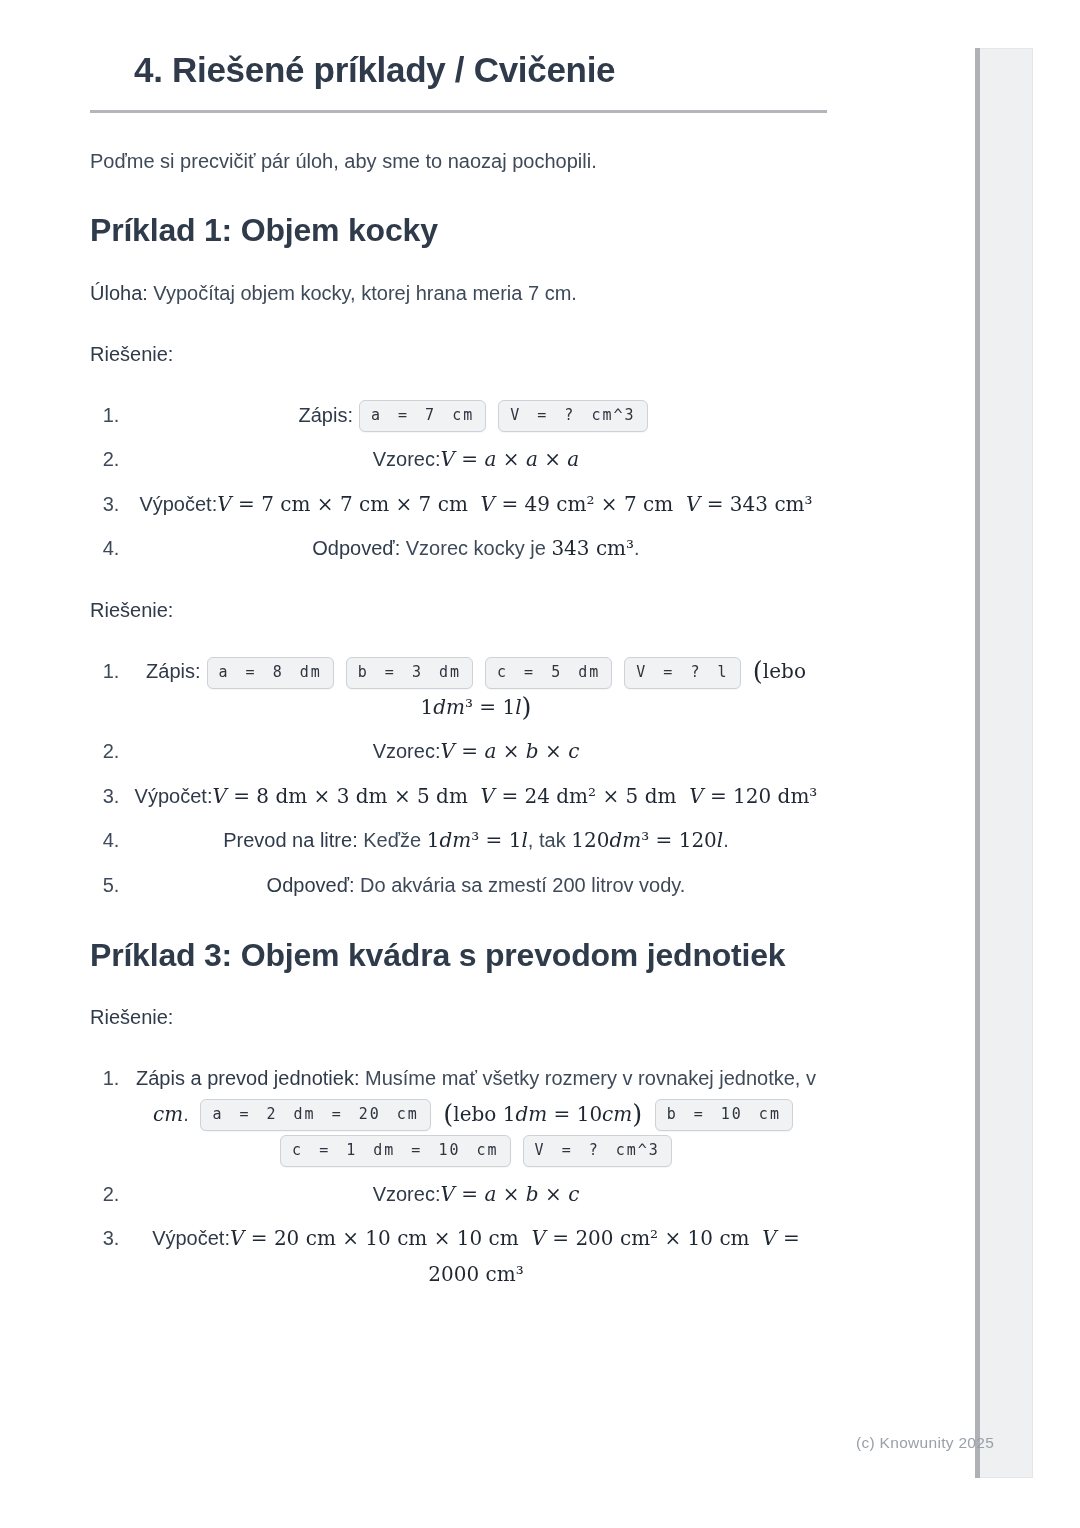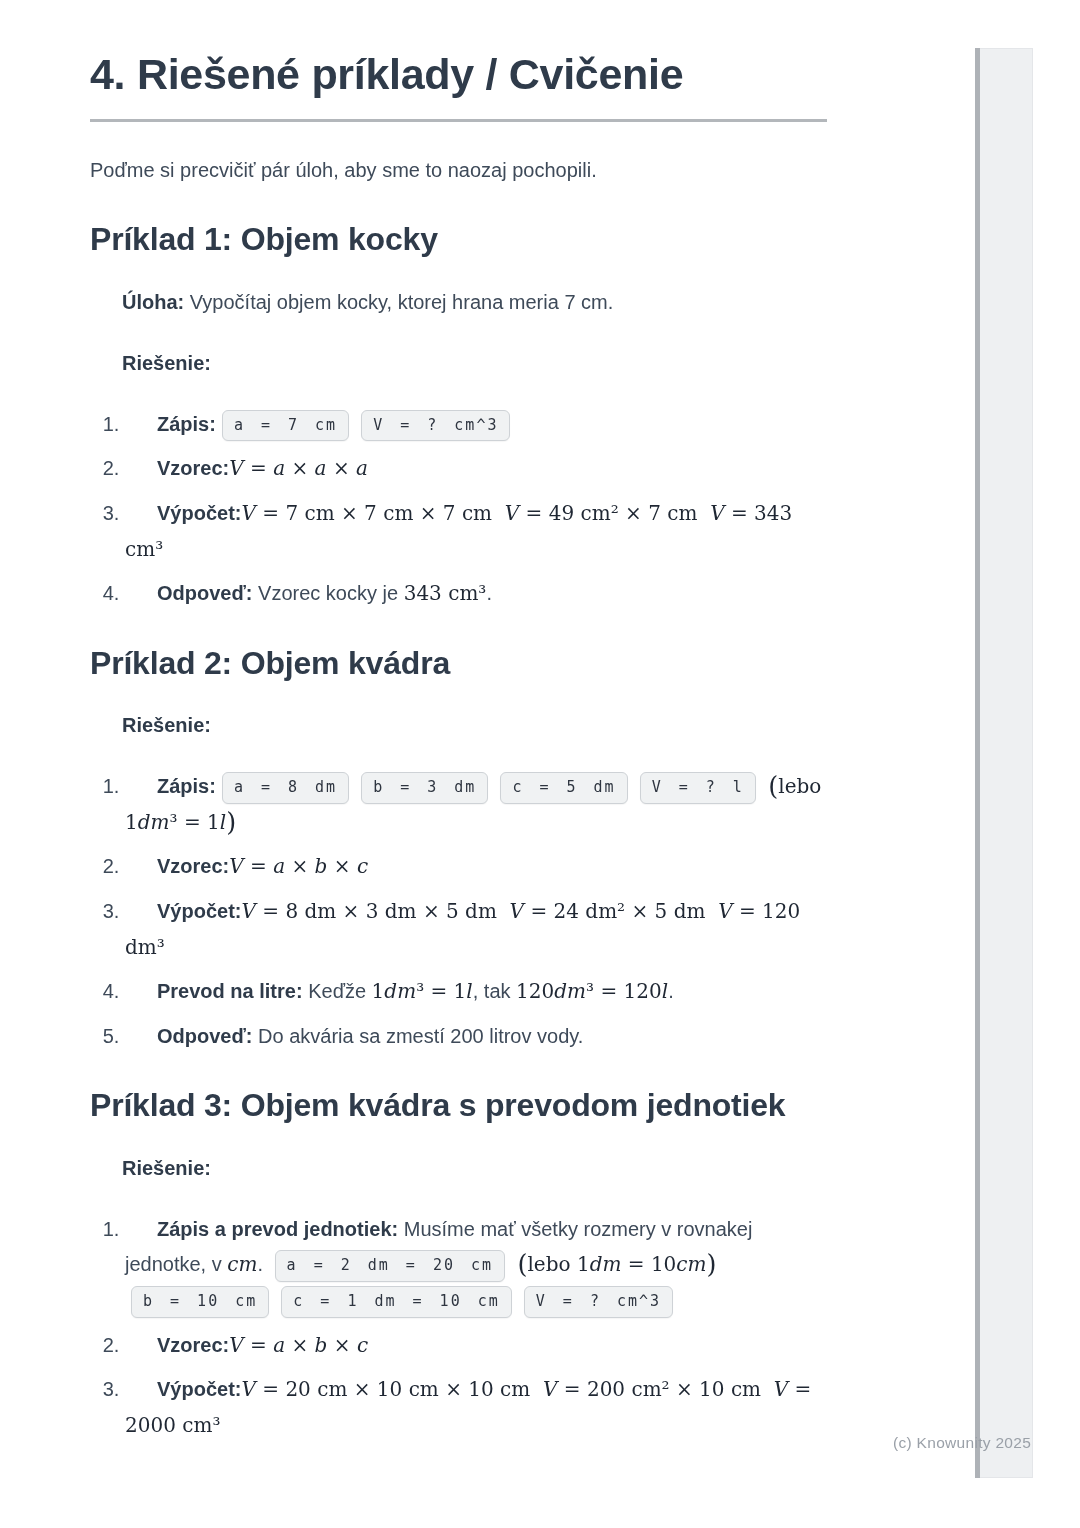--- a/index.html
+++ b/index.html
@@ -17,40 +17,40 @@
   body{
     width:1080px;height:1528px;position:relative;overflow:hidden;
     font-family:"Liberation Sans","DejaVu Sans",sans-serif;
     color:var(--text);
   }
   .content{
     position:absolute;left:90px;top:0;width:737px;
   }
   h1{
     margin-top:50px;
-    font-size:43px;line-height:1.15;font-weight:bold;
-    letter-spacing:-0.3px;color:var(--heading);
+    font-size:35px;line-height:1.15;font-weight:bold;
+    letter-spacing:-0.3px;color:var(--heading);margin-left:44px;
   }
   hr.title-rule{
     border:none;height:3px;background:var(--divider);
     margin:20px 0 0 0;
   }
   p.intro{
     margin-top:31px;font-size:20px;line-height:1.75;color:var(--text);
   }
   h2.ex-heading{
     margin-top:32px;font-size:32px;line-height:1.2;font-weight:bold;
     letter-spacing:-0.2px;color:var(--heading);
   }
   p.task, p.sol{
     margin-top:26px;font-size:20px;line-height:1.75;color:var(--text);
   }
-  strong.lbl{color:var(--heading);font-weight:bold;margin-left:32px;}
+  strong.lbl{color:var(--heading);font-weight:normal;}
   ol.steps{
-    margin:26px 0 0 0;padding-left:35px;
+    margin:26px 0 0 0;padding-left:35px;text-align:center;
   }
   ol.steps li{
     font-size:20px;line-height:1.78;color:var(--text);
     margin-bottom:9px;
   }
   ol.steps li::marker{color:var(--text);}
   code.badge{
     display:inline-block;
     font-family:"DejaVu Sans Mono","Liberation Mono",monospace;
     font-size:15px;line-height:1.25;
@@ -73,21 +73,21 @@
   .math .paren{font-size:128%;line-height:0;vertical-align:-2px;}
   .side-track{
     position:absolute;left:977px;top:48px;width:56px;height:1430px;
     background:var(--track);border:1px solid #e4e6e9;border-left:none;
   }
   .side-thumb{
     position:absolute;left:975px;top:48px;width:5px;height:1430px;
     background:var(--thumb);
   }
   .footer{
-    position:absolute;left:893px;top:1434px;
+    position:absolute;left:856px;top:1434px;
     font-size:15.5px;letter-spacing:0.3px;color:var(--footer);
     white-space:nowrap;
   }
 </style>
 </head>
 <body>
 
 <main class="content">
   <h1>4. Riešené príklady / Cvičenie</h1>
   <hr class="title-rule">
@@ -99,21 +99,20 @@
     <p class="sol"><strong class="lbl sol-label">Riešenie:</strong></p>
     <ol class="steps">
           <li><strong class="lbl">Zápis:</strong><code class="badge">a = 7 cm</code><code class="badge">V = ? cm^3</code></li>
           <li><strong class="lbl">Vzorec:</strong><span class="math"><span class="mi">V</span><span> = </span><span class="mi">a</span><span> × </span><span class="mi">a</span><span> × </span><span class="mi">a</span></span></li>
           <li><strong class="lbl">Výpočet:</strong><span class="math"><span class="mi">V</span><span> = 7 cm × 7 cm × 7 cm&nbsp;&nbsp;</span><span class="mi">V</span><span> = 49 cm² × 7 cm&nbsp;&nbsp;</span><span class="mi">V</span><span> = 343 cm³</span></span></li>
           <li><strong class="lbl">Odpoveď:</strong><span class="txt"> Vzorec kocky je </span><span class="math"><span>343 cm³</span></span><span class="txt">.</span></li>
         </ol>
   </section>
 
   <section class="example">
-    <h2 class="ex-heading">Príklad 2: Objem kvádra</h2>
     <p class="sol"><strong class="lbl sol-label">Riešenie:</strong></p>
     <ol class="steps">
           <li><strong class="lbl">Zápis:</strong><code class="badge">a = 8 dm</code><code class="badge">b = 3 dm</code><code class="badge">c = 5 dm</code><code class="badge">V = ? l</code><span class="math"><span> </span><span class="paren">(</span><span>lebo 1</span><span class="mi">dm</span><span>³ = 1</span><span class="mi">l</span><span class="paren">)</span></span></li>
           <li><strong class="lbl">Vzorec:</strong><span class="math"><span class="mi">V</span><span> = </span><span class="mi">a</span><span> × </span><span class="mi">b</span><span> × </span><span class="mi">c</span></span></li>
           <li><strong class="lbl">Výpočet:</strong><span class="math"><span class="mi">V</span><span> = 8 dm × 3 dm × 5 dm&nbsp;&nbsp;</span><span class="mi">V</span><span> = 24 dm² × 5 dm&nbsp;&nbsp;</span><span class="mi">V</span><span> = 120 dm³</span></span></li>
           <li><strong class="lbl">Prevod na litre:</strong><span class="txt"> Keďže </span><span class="math"><span>1</span><span class="mi">dm</span><span>³ = 1</span><span class="mi">l</span></span><span class="txt">, tak </span><span class="math"><span>120</span><span class="mi">dm</span><span>³ = 120</span><span class="mi">l</span></span><span class="txt">.</span></li>
           <li><strong class="lbl">Odpoveď:</strong><span class="txt"> Do akvária sa zmestí 200 litrov vody.</span></li>
         </ol>
   </section>
 

